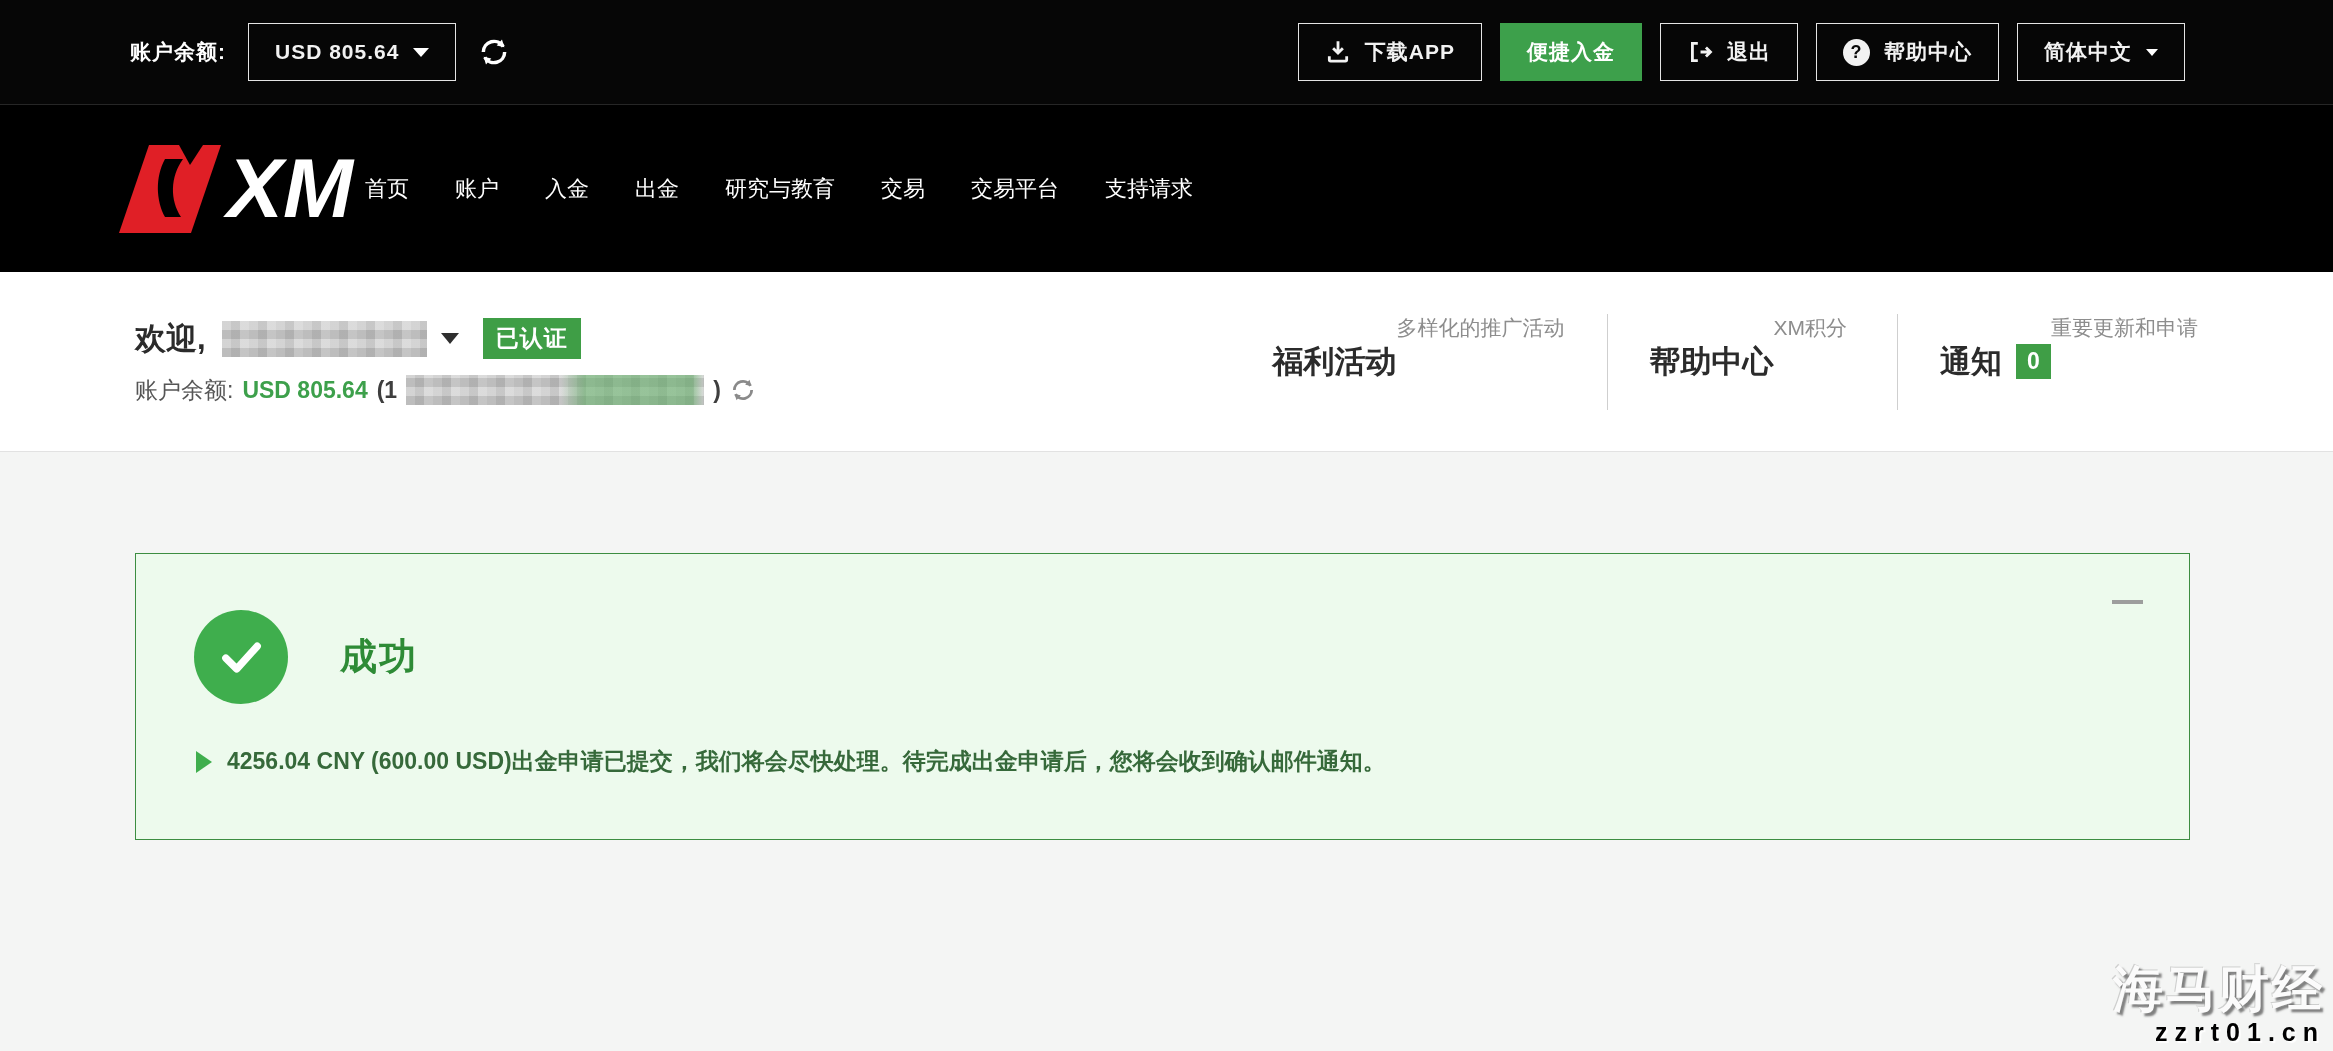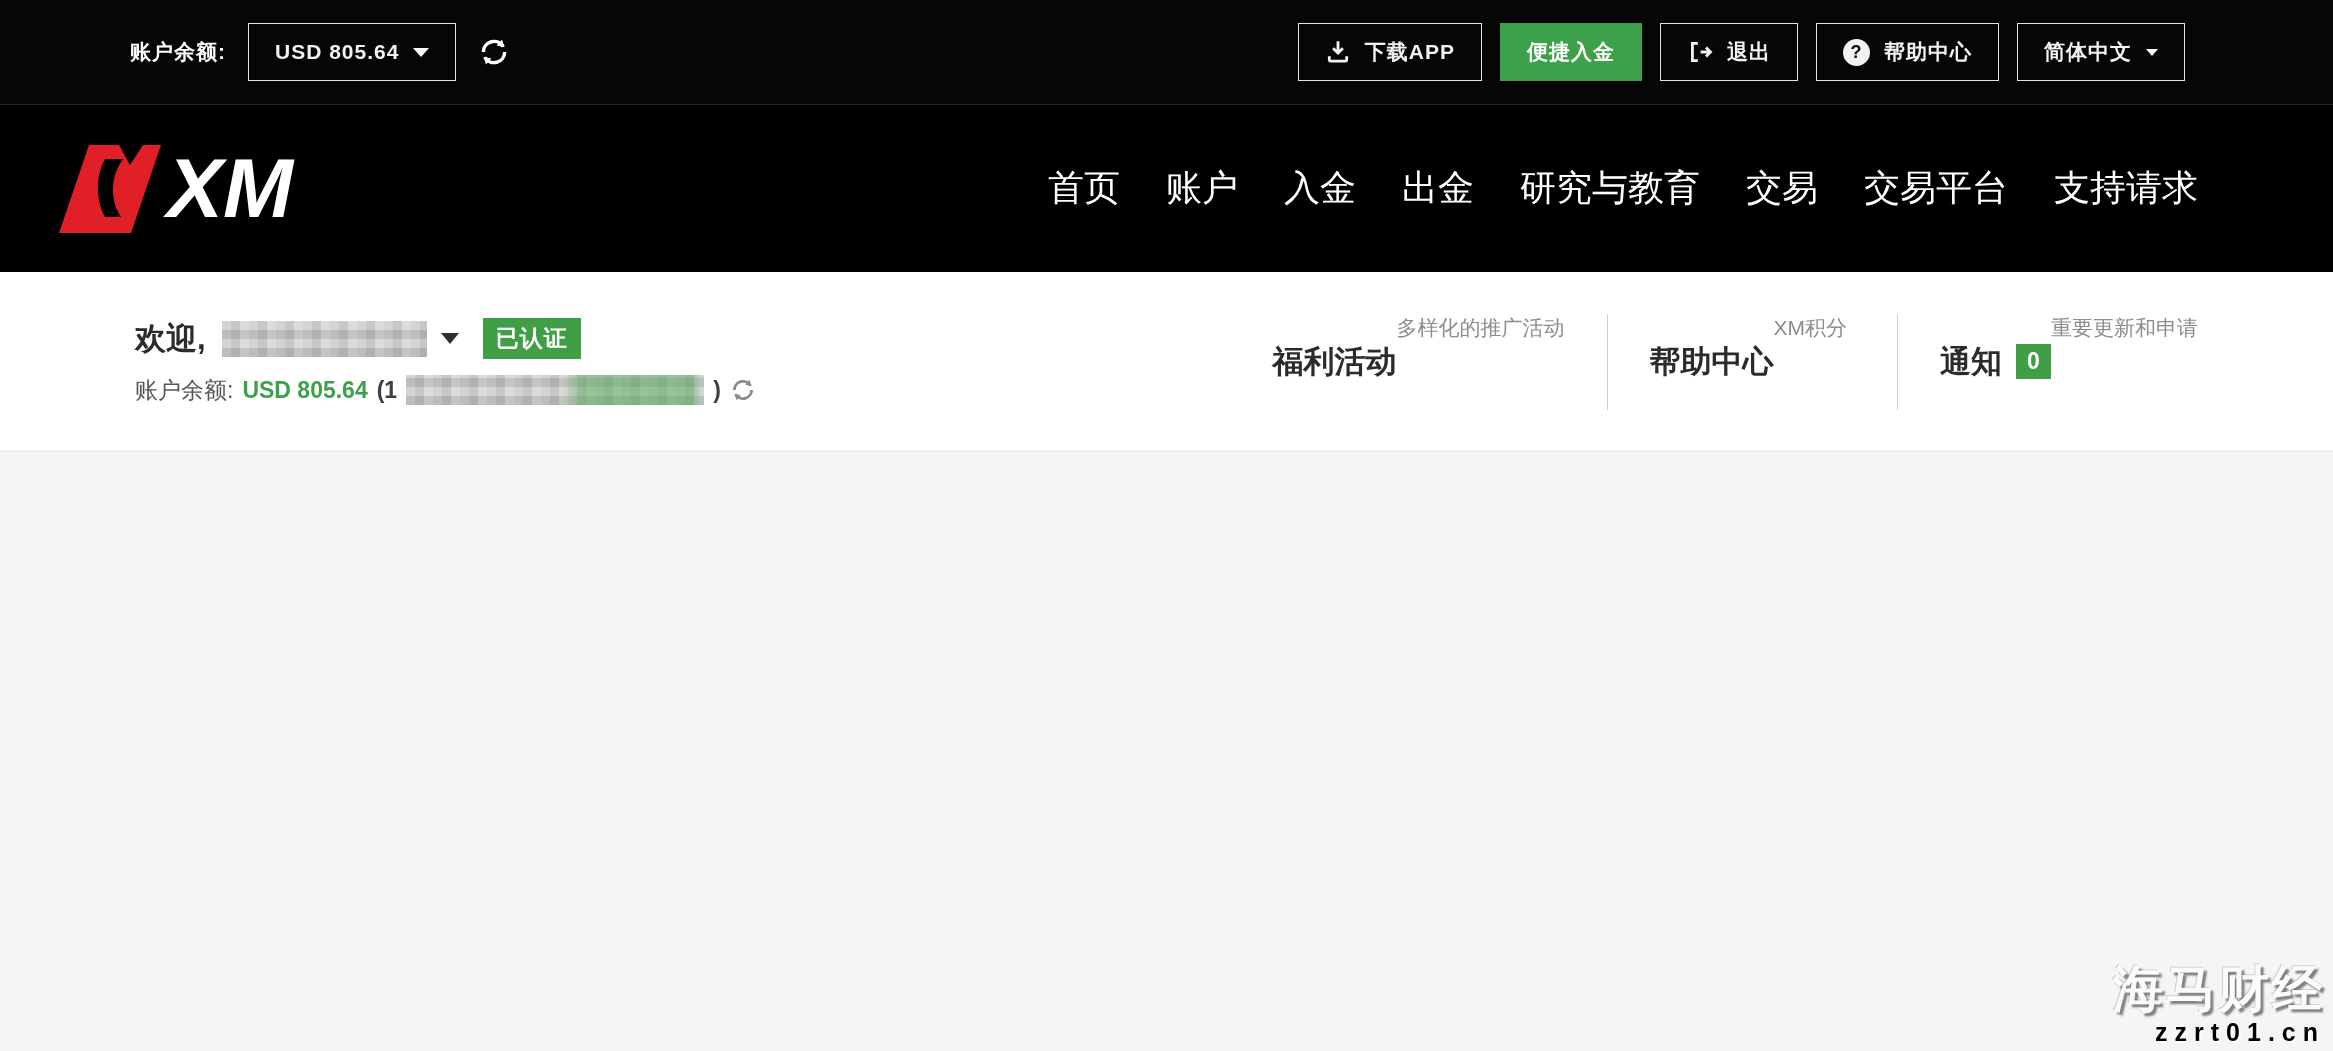--- a/index.html
+++ b/index.html
@@ -34,26 +34,26 @@
   .caret.small{border-left-width:6px;border-right-width:6px;border-top-width:7px;}
   .icon-btn{background:none;border:none;padding:0;cursor:pointer;display:flex;align-items:center;}
   .help-circle{
     width:27px;height:27px;border-radius:50%;background:#f2f2f2;color:#0a0a0a;
     display:flex;align-items:center;justify-content:center;font-weight:700;font-size:18px;
   }
   .topbar-right{display:flex;align-items:center;gap:18px;}
   
   .header{
     height:167px;background:#000;
-    display:flex;align-items:center;justify-content:space-between;
-    padding:0 135px 0 47px;
+    display:flex;align-items:center;
+    padding:0 135px 0 107px;
   }
   .logo{display:flex;align-items:center;cursor:pointer;}
   .nav{display:flex;align-items:center;gap:46px;}
-  .nav-item{color:#fff;font-size:36px;cursor:pointer;white-space:nowrap;}
+  .nav-item{color:#fff;font-size:22px;cursor:pointer;white-space:nowrap;}
   
   .welcome{
     height:180px;background:#fff;border-bottom:1px solid #e2e2e2;
     display:flex;align-items:center;justify-content:space-between;
     padding:0 135px;
   }
   .welcome-left{display:flex;flex-direction:column;gap:15px;}
   .wl-row1{display:flex;align-items:center;gap:16px;}
   .greeting{font-size:31px;font-weight:700;color:#2b2b2b;}
   .mosaic{
@@ -244,18 +244,33 @@
       <span class="stat-title">
         <span>通知</span>
         <span class="notif-badge">0</span>
       </span>
       <span class="stat-sub">重要更新和申请</span>
     </div>
   </div>
 </div>
 
 <div class="content">
+  <div class="success-box">
+    <div class="collapse-dash"></div>
+    <div class="success-head">
+      <div class="check-circle">
+        <svg width="52" height="52" viewBox="0 0 24 24" fill="none">
+          <path d="M5 12.5 10 17.5 19.5 7" stroke="#fff" stroke-width="3.4" stroke-linecap="round" stroke-linejoin="round"></path>
+        </svg>
+      </div>
+      <span class="success-title">成功</span>
+    </div>
+    <div class="success-msg">
+      <span class="tri"></span>
+      <span class="msg-text">4256.04 CNY (600.00 USD)出金申请已提交，我们将会尽快处理。待完成出金申请后，您将会收到确认邮件通知。</span>
+    </div>
+  </div>
 
   <div class="watermark">
     <div class="wm-title">海马财经</div>
     <div class="wm-url">zzrt01.cn</div>
   </div>
 </div>
 
 </body></html>

